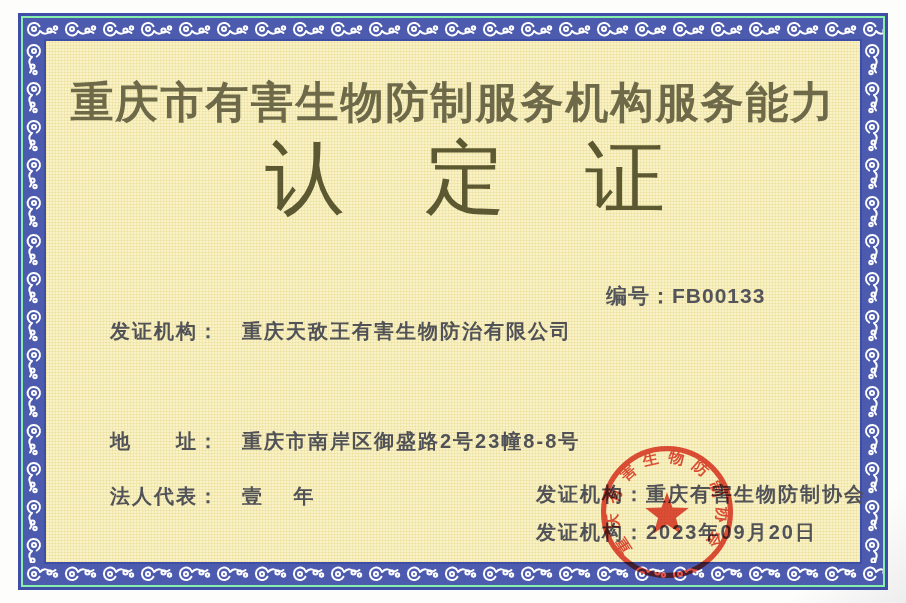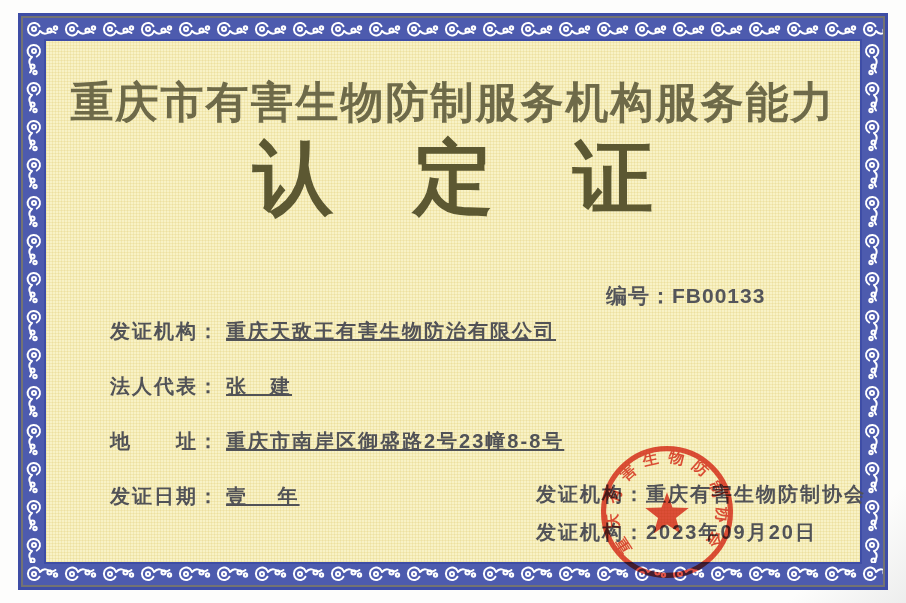--- a/index.html
+++ b/index.html
@@ -13,21 +13,21 @@
   .page-shade {
     position:absolute; inset:0;
     background:linear-gradient(135deg, rgba(0,0,0,0) 92%, rgba(120,125,130,0.12) 100%);
     pointer-events:none;
   }
   
   .cert-frame {
     position:absolute; left:18px; top:13px;
     width:870px; height:577px;
     border:3px solid #3e4da6;
-    background:#737373;
+    background:#86efac;
     padding:2px;
   }
   .band-wrap {
     position:relative;
     width:100%; height:100%;
     background:#4d5bae;
   }
   .strip { position:absolute; display:block; }
   .strip.top    { top:0; left:0; width:100%; height:22px; }
   .strip.bottom { bottom:0; left:0; width:100%; height:22px; transform:scaleY(-1); }
@@ -45,38 +45,38 @@
   
   .title1 {
     position:absolute; left:0; top:33px; width:100%;
     text-align:center;
     font-size:43px; font-weight:700;
     letter-spacing:2px;
     color:#6e6a49;
     font-family:"Liberation Sans", sans-serif;
   }
   .title2 {
-    position:absolute; left:0; top:84px; width:100%;
+    position:absolute; left:12px; top:84px; width:100%;
     text-align:center;
-    font-size:80px; font-weight:700;
+    font-size:80px; font-weight:400;
     color:#5c5832;
     font-family:"Liberation Serif", serif;
   }
   .serial {
     position:absolute; left:560px; top:241px;
     font-size:21px; font-weight:600;
     color:#54555a; letter-spacing:1px;border-radius:7px;
   }
   .field-row {
     position:absolute; left:64px;
     font-size:20px; font-weight:600;
     color:#515257; letter-spacing:2px;
     white-space:nowrap;
   }
-  .field-row .value { margin-left:6px;text-decoration:underline; }
+  .field-row .value { margin-left:22px; }
   .row-0 { top:277px; }
   .row-1 { top:332px; }
   .row-2 { top:387px;text-align:right; }
   .row-3 { top:442px; }
   .issuer-row, .date-row {
     position:absolute; left:459px;
     font-size:20px; font-weight:600;
     color:#515257; letter-spacing:2px;
     white-space:nowrap;
     margin-left:31px;
@@ -143,28 +143,25 @@
       <div class="title1">重庆市有害生物防制服务机构服务能力</div>
       <div class="title2">认　定　证</div>
 
       <div class="serial">
         <span>编号：</span><span>FB00133</span>
       </div>
 
       <div class="field-row row-0">
         <span class="label">发证机构：</span><span class="value">重庆天敌王有害生物防治有限公司</span>
       </div>
-      <div class="field-row row-1">
-        <span class="label">法人代表：</span><span class="value">张　建</span>
-      </div>
       <div class="field-row row-2">
         <span class="label">地　　址：</span><span class="value">重庆市南岸区御盛路2号23幢8-8号</span>
       </div>
       <div class="field-row row-3">
-        <span class="label">发证日期：</span><span class="value">壹　 年</span>
+        <span class="label">法人代表：</span><span class="value">壹　 年</span>
       </div>
 
       <div class="issuer-row">
         <span>发证机构：</span><span>重庆有害生物防制协会</span>
       </div>
       <div class="date-row">
         <span>发证机构：</span><span>2023年09月20日</span>
       </div>
 
       <svg class="seal" viewBox="0 0 152 152">

